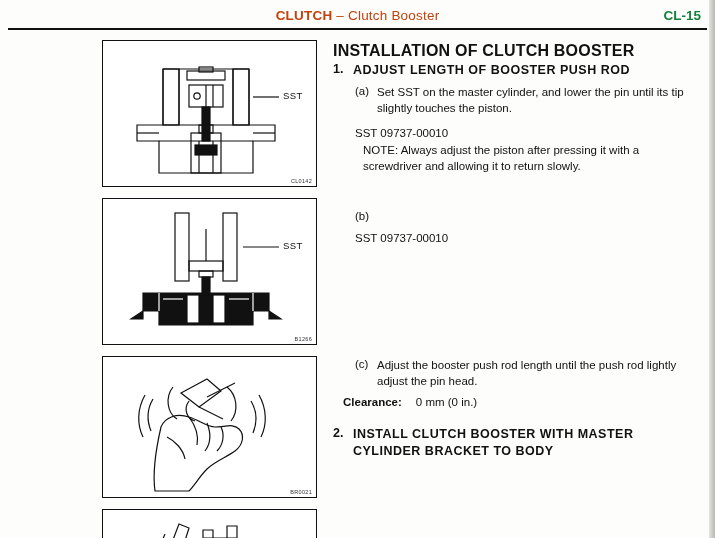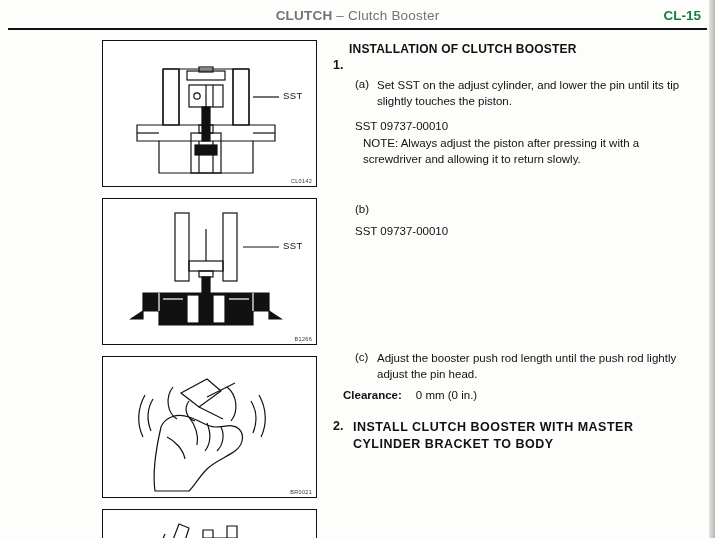--- a/index.html
+++ b/index.html
@@ -30,21 +30,21 @@
     background: #fdfdfb;
   }
   .header-title {
     position: absolute;
     left: 0;
     right: 0;
     top: 8px;
     text-align: center;
     font-size: 13.5px;
     letter-spacing: 0.2px;
-    color: #737373;
+    color: #c2410c;
   }
   .header-title .bold {
     font-weight: bold;
   }
   .header-page {
     position: absolute;
     right: 14px;
     top: 8px;
     font-size: 13.5px;
     font-weight: bold;
@@ -93,24 +93,24 @@
   }
   
   .content {
     position: absolute;
     left: 333px;
     top: 42px;
     width: 368px;
     color: #111;
   }
   .sec-title {
-    font-size: 12px;
+    font-size: 16px;
     font-weight: bold;
     letter-spacing: 0.2px;
-    margin: 0 0 2px 16px;
+    margin: 0 0 2px 0;
   }
   .sec-sub {
     font-size: 11px;
     font-weight: bold;
     margin: 0 0 13px 0;
   }
   .step {
     display: flex;
     margin-bottom: 6px;
   }
@@ -294,25 +294,26 @@
       </svg>
       <div class="fig-code"></div>
     </div>
   </div>
 
   <div class="content">
     <h1 class="sec-title">INSTALLATION OF CLUTCH BOOSTER</h1>
 
     <div class="step">
       <div class="step-num">1.</div>
+      <div class="step-text">ADJUST LENGTH OF BOOSTER PUSH ROD</div>
     </div>
 
     <div class="sub">
       <div class="sub-label">(a)</div>
-      <div class="sub-text">Set SST on the adjust cylinder, and lower the pin until its tip slightly touches the piston.</div>
+      <div class="sub-text">Set SST on the master cylinder, and lower the pin until its tip slightly touches the piston.</div>
     </div>
     <div class="indent-line">SST 09737-00010</div>
     <div class="note">
       <span class="lbl">NOTE:</span>
       <span>Always adjust the piston after pressing it with a screwdriver and allowing it to return slowly.</span>
     </div>
 
     <div class="spacer-a"></div>
 
     <div class="sub">

